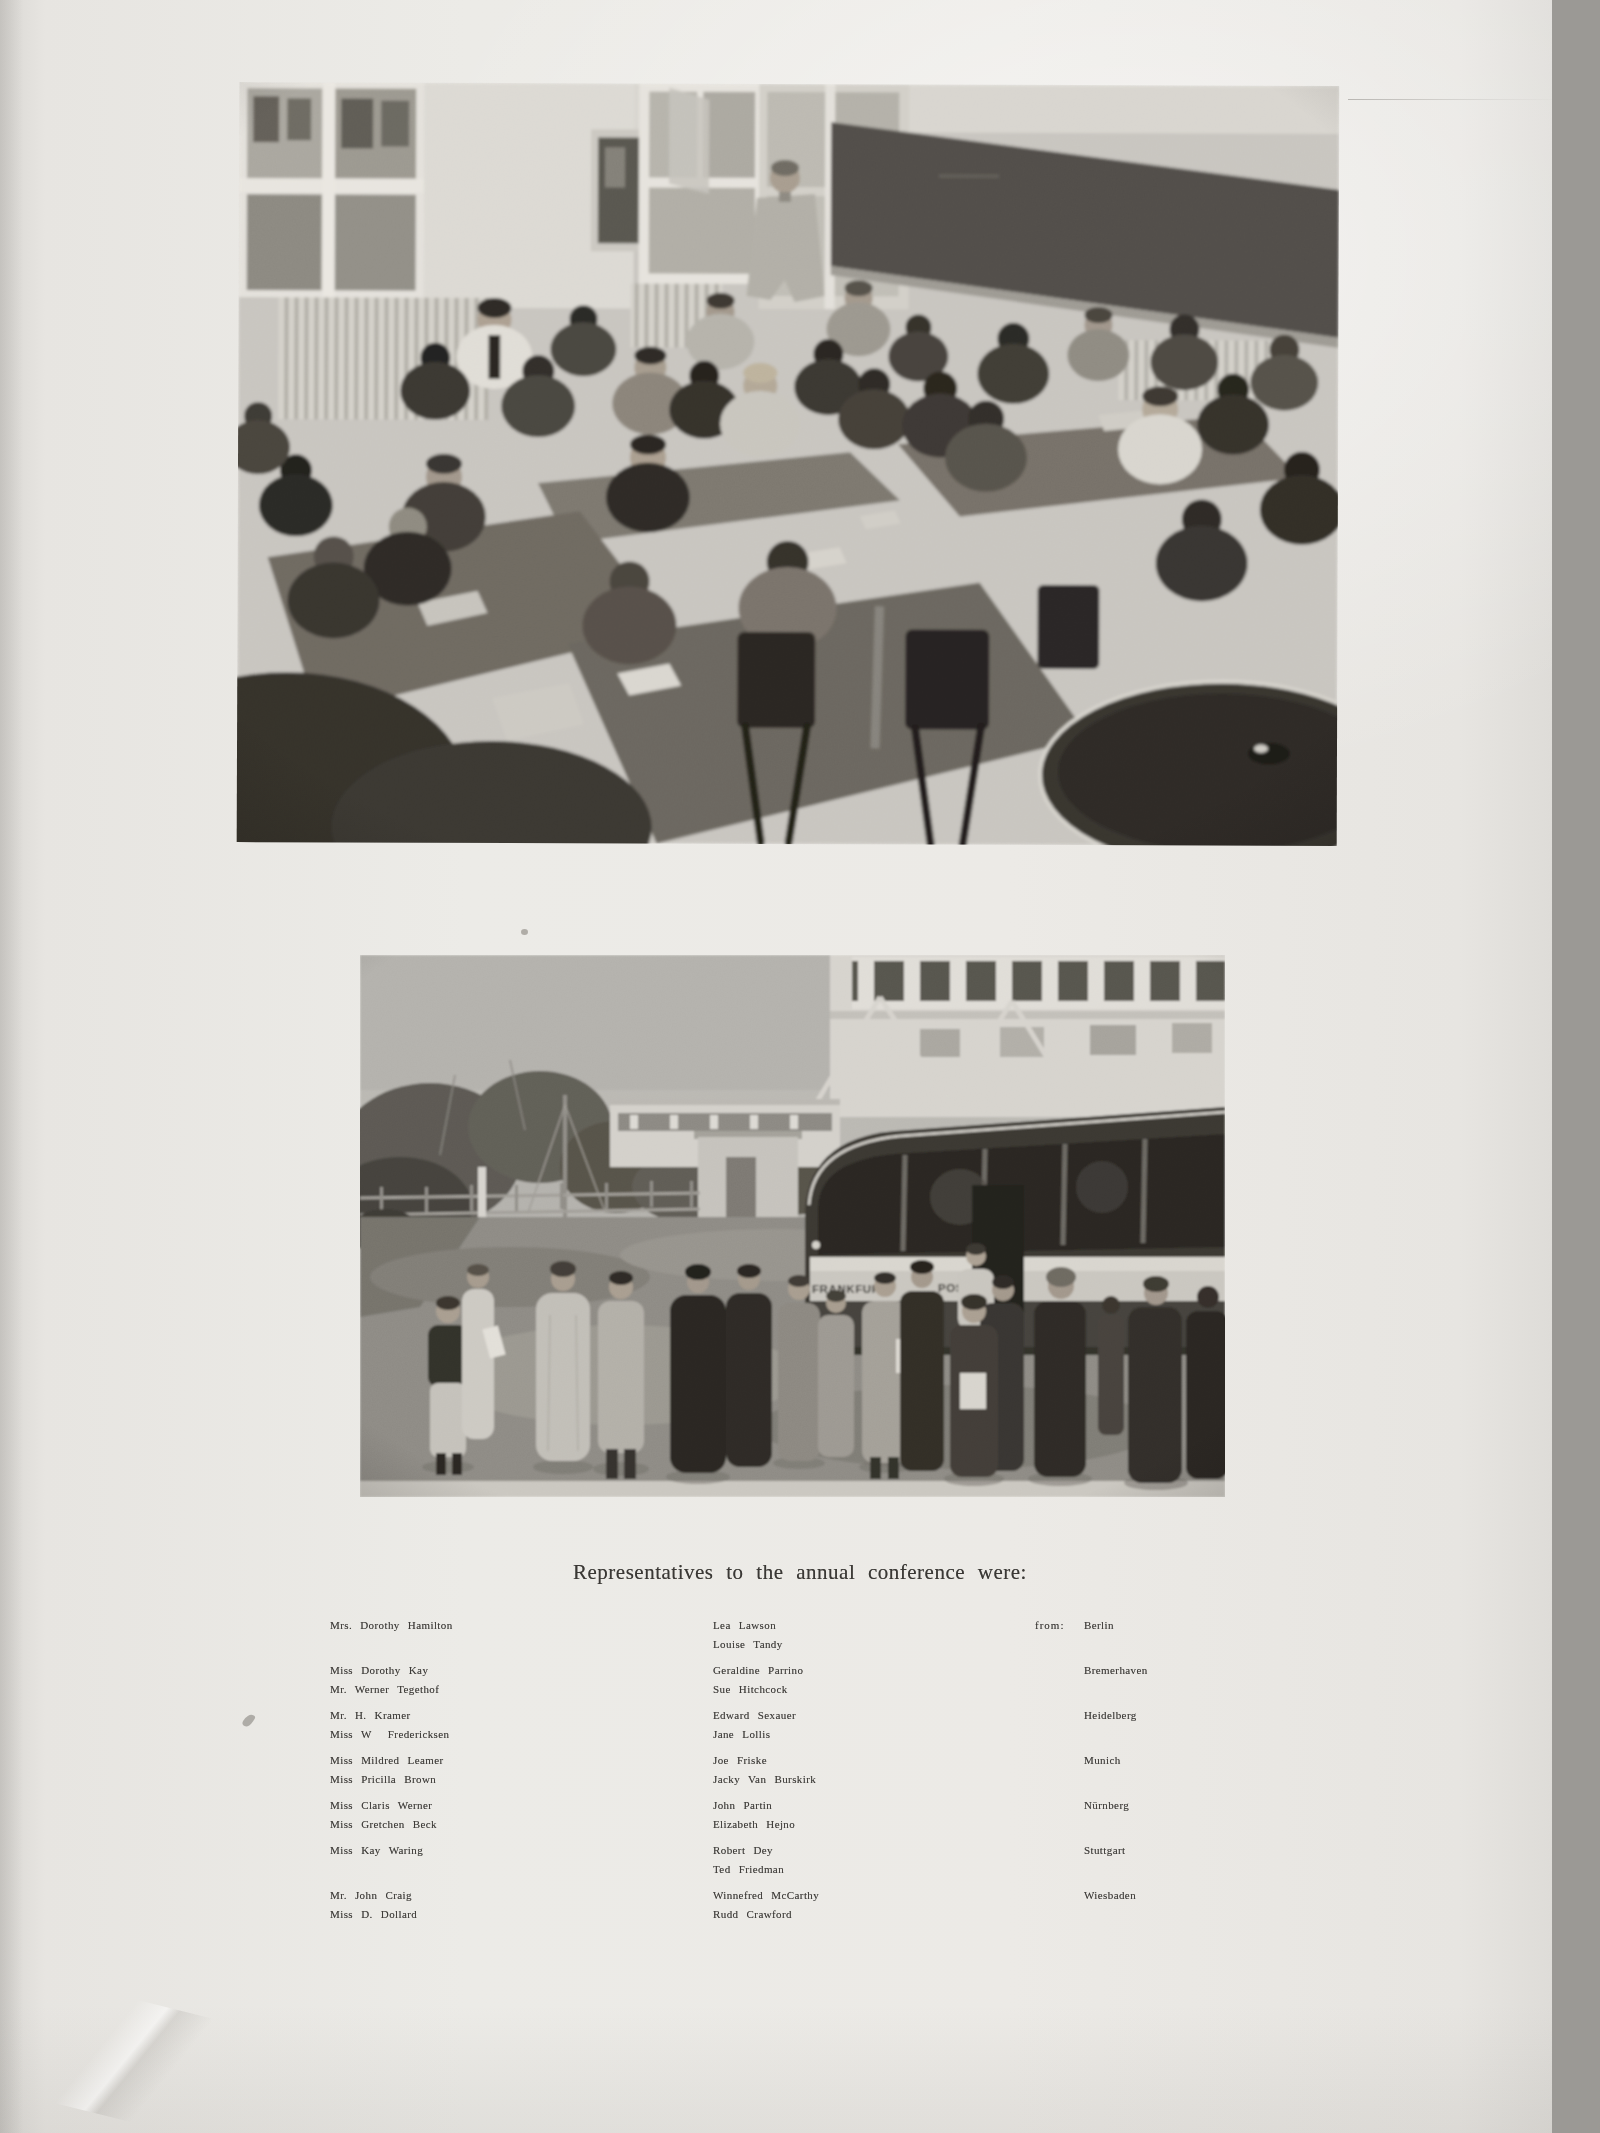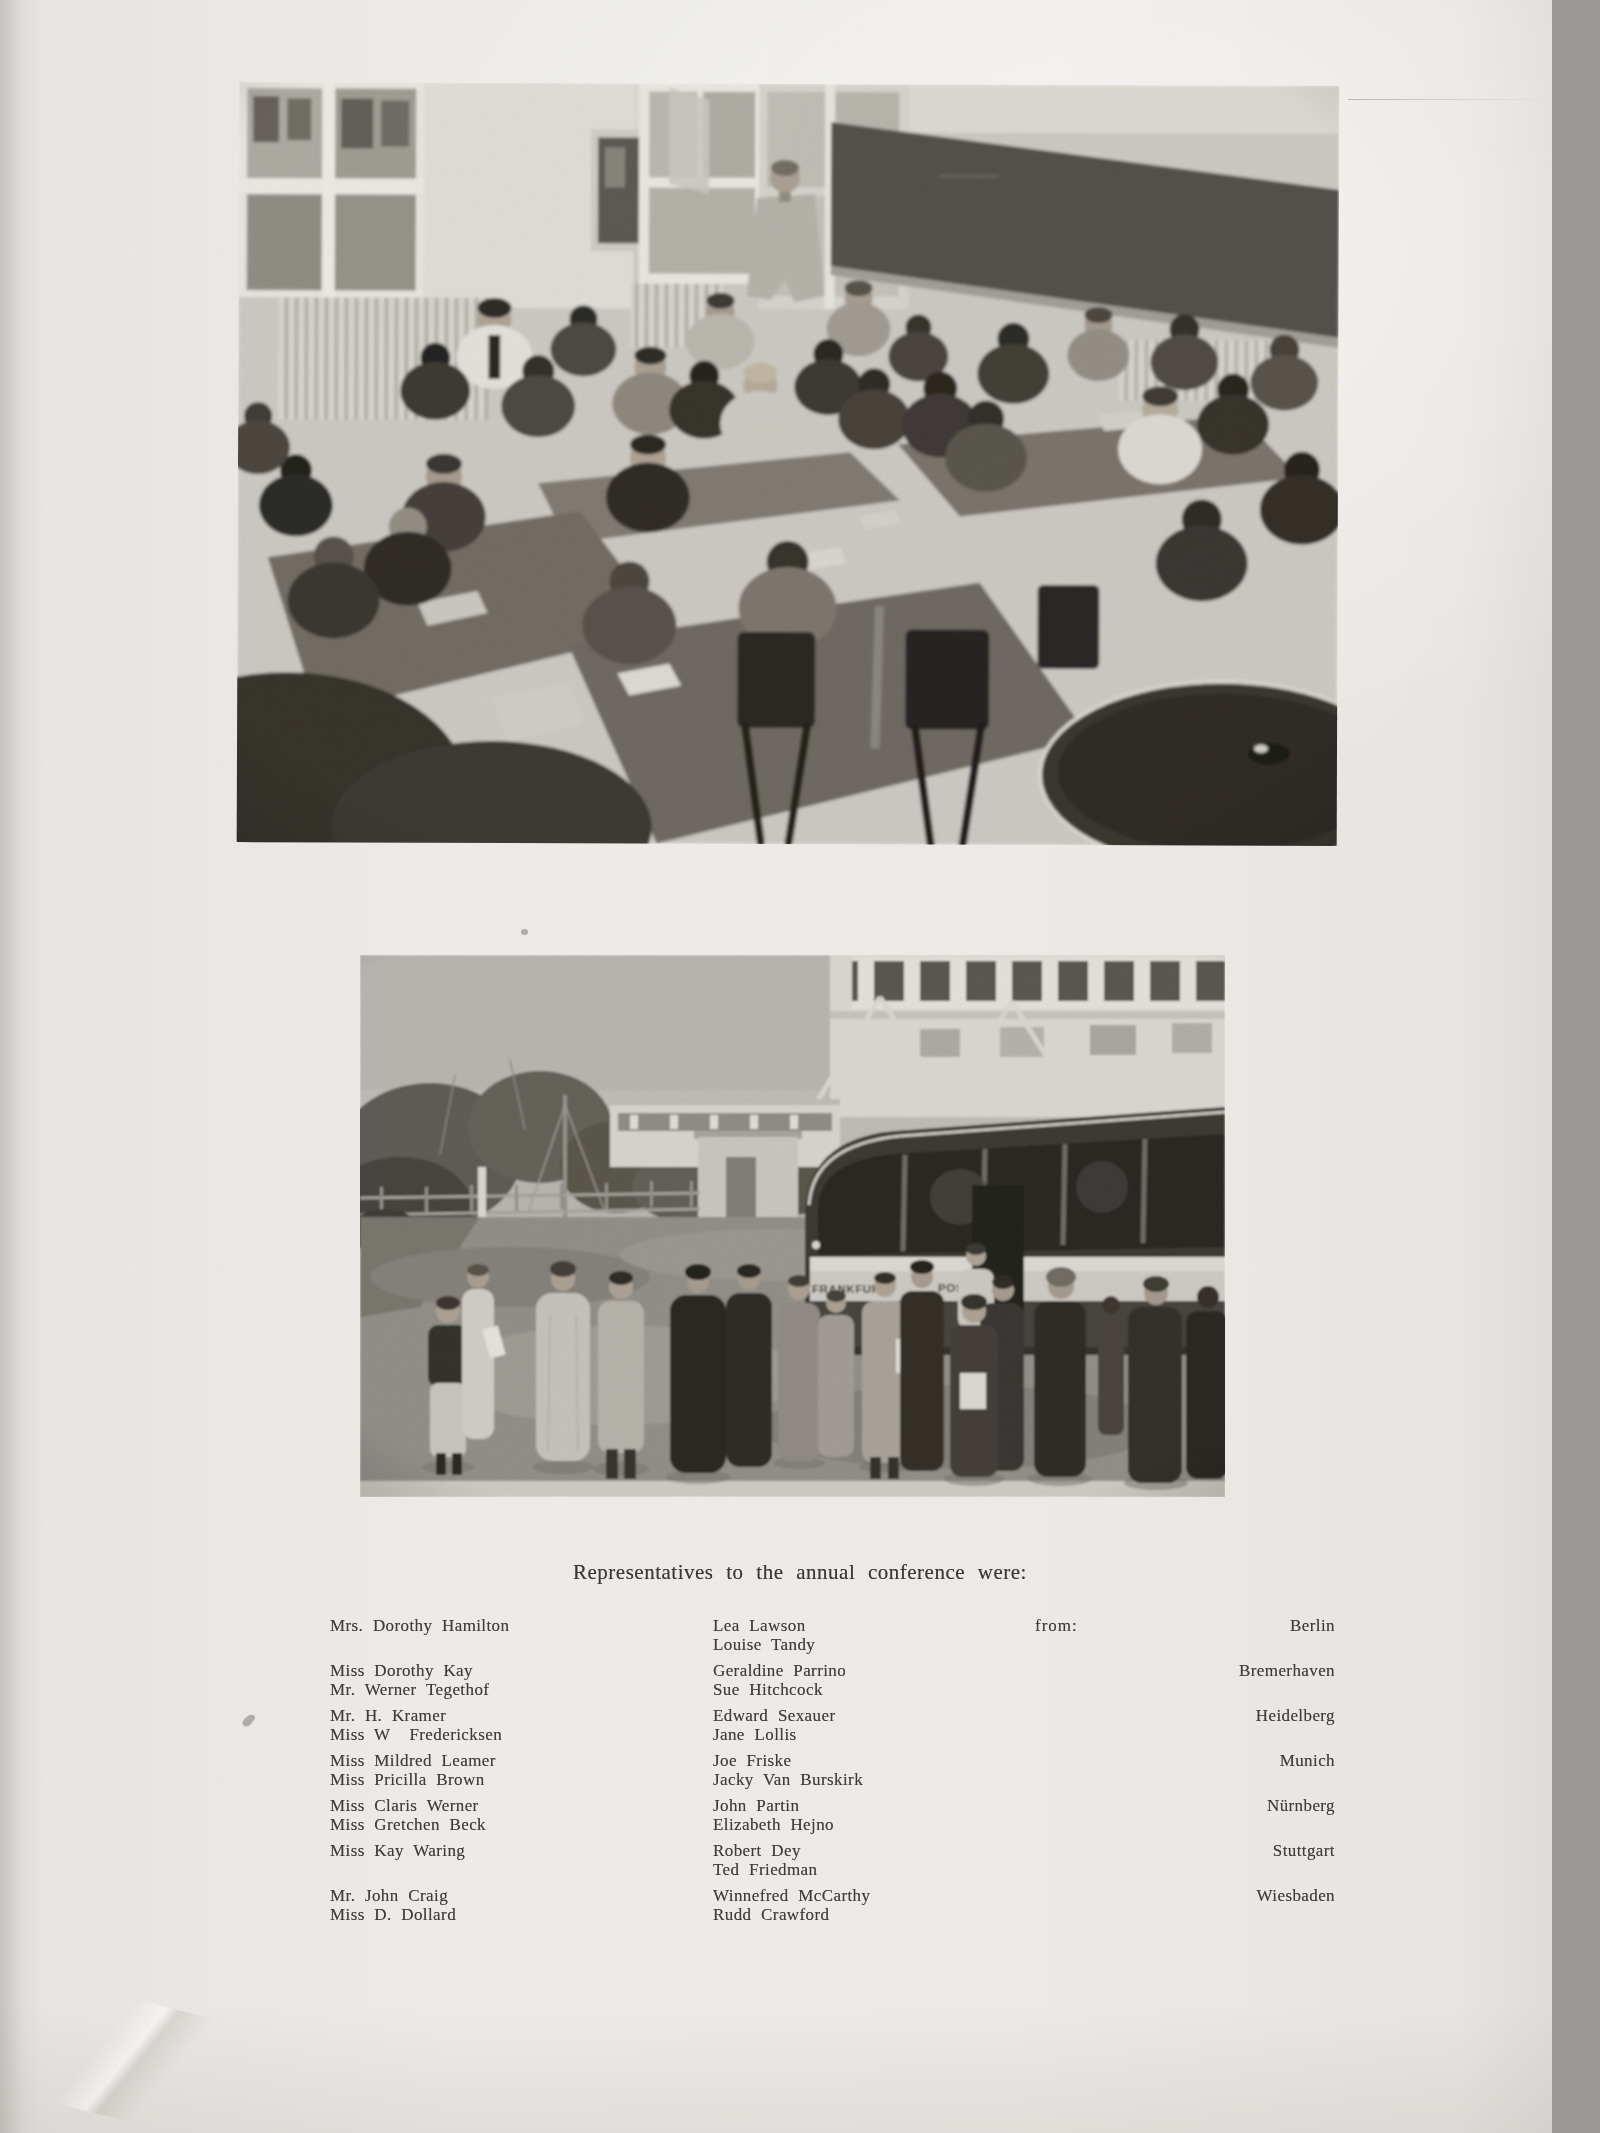--- a/index.html
+++ b/index.html
@@ -11,29 +11,29 @@
                    linear-gradient(0deg, rgba(120,116,110,0.10) 0%, rgba(120,116,110,0) 6%);
         pointer-events:none;}
   .photo{position:absolute; line-height:0;}
   .photo svg{display:block;}
   #photo1{left:238px; top:84px; width:1100px; height:760px; transform:rotate(0.2deg);}
   #photo2{left:360px; top:955px; width:865px; height:542px;}
   .heading{position:absolute; top:1560px; left:0; width:1600px; text-align:center;
            font-size:21px; color:#3a3835; letter-spacing:0.5px; word-spacing:7px;
            text-shadow:0 0 0.5px rgba(58,56,53,0.55);}
   .rep-table{position:absolute; left:330px; top:1616px; width:1100px;
-             font-size:17px; line-height:19px; color:#3e3c39;
+             font-size:11px; line-height:19px; color:#3e3c39;
              text-shadow:0 0 0.4px rgba(62,60,57,0.5);}
   .rep-row{display:flex; align-items:flex-start; min-height:38px; margin-bottom:7px;}
   .rep-col1{width:383px;}
   .rep-col2{width:322px;}
   .rep-col3{position:relative; width:300px; min-height:19px;}
   .rep-line{display:block; letter-spacing:0.4px; word-spacing:5px; white-space:pre;}
   .from-label{position:absolute; left:0; top:0; letter-spacing:1px;}
-  .rep-city{display:block; margin-left:78px; letter-spacing:0.4px;text-align:right;}
+  .rep-city{display:block; margin-left:49px; letter-spacing:0.4px;}
   
   .scratch{position:absolute; left:1348px; top:99px; width:215px; height:1px;
            background:linear-gradient(90deg, rgba(140,137,132,0.55), rgba(140,137,132,0.12) 70%, transparent);}
   .pen-mark{position:absolute; left:244px; top:1714px; width:9px; height:13px;
             background:#8f8c86; opacity:0.65; transform:rotate(18deg) skewX(-14deg);
             border-radius:60% 40% 50% 50%/70% 30% 60% 40%;}
   .speck1{position:absolute; left:521px; top:929px; width:7px; height:6px; border-radius:50%;
           background:#a19e97; opacity:0.8;}
   .crease-bl{position:absolute; left:-60px; top:2000px; width:380px; height:120px;
              background:linear-gradient(115deg, transparent 42%, rgba(255,255,255,0.5) 49%, rgba(136,132,126,0.18) 52%, transparent 60%);

